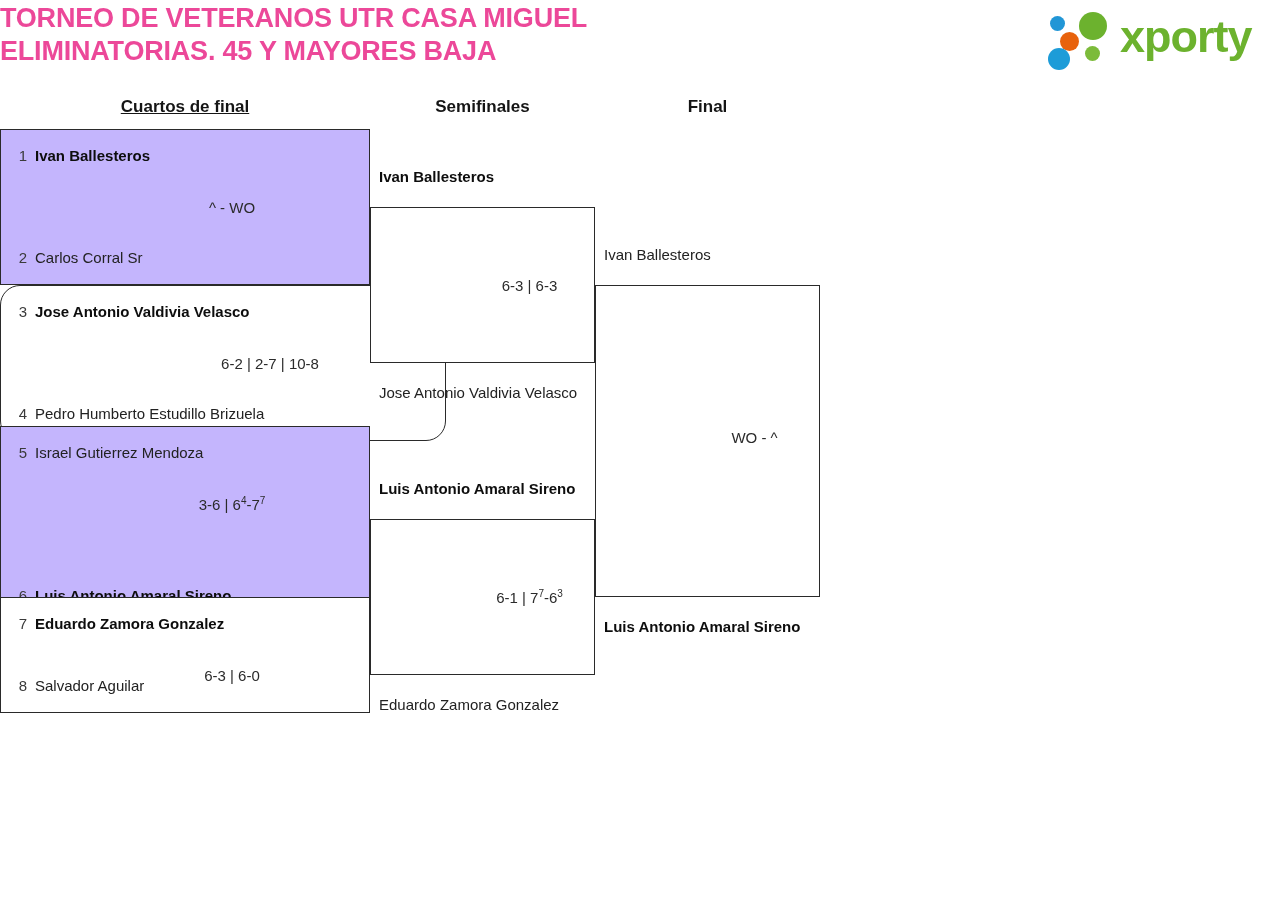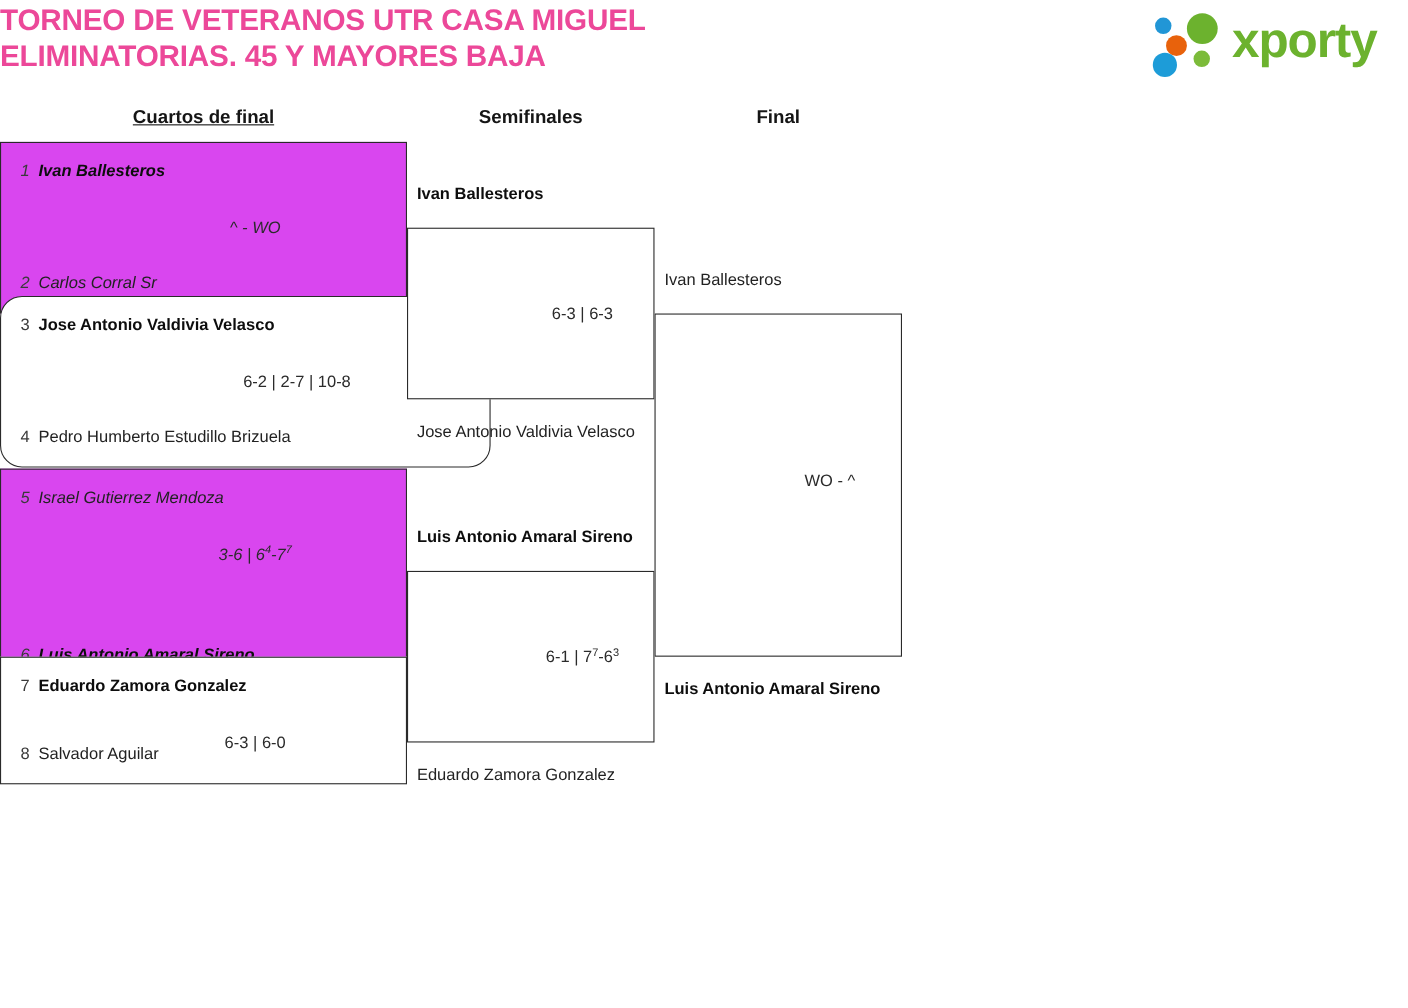--- a/index.html
+++ b/index.html
@@ -71,21 +71,21 @@
     top: 129px;
     width: 830px;
     height: 630px;
   }
 
   .match-box {
     position: absolute;
     box-sizing: border-box;
     border: 1px solid #2a2a2a;
   }
-  .match-box.shaded { background: #d946ef; font-style: italic; }
+  .match-box.shaded { background: #c4b5fd; }
   .match-box.plain  { background: #ffffff; }
 
   .player {
     position: absolute;
     left: 0;
     width: 100%;
     box-sizing: border-box;
     padding-left: 8px;
     font-size: 15px;
     line-height: 20px;
@@ -111,21 +111,21 @@
     text-align: center;
     font-size: 15px;
     line-height: 20px;
     color: #2b2b2b;
     margin-left: 47px;
   }
   .score sup { font-size: 10px; vertical-align: super; line-height: 0; }
 
   
   #m-r0-0 { left: 0px; top: 0px;   width: 370px; height: 156px; }
-  #m-r0-1 { left: 0px; top: 140px; width: 446px; height: 156px; border-radius: 20px; }
+  #m-r0-1 { left: 0px; top: 156px; width: 446px; height: 156px; border-radius: 20px; }
   #m-r0-2 { left: 0px; top: 297px; width: 370px; height: 197px; }
   #m-r0-3 { left: 0px; top: 468px; width: 370px; height: 116px; }
   #m-r0-0 .score, #m-r0-1 .score, #m-r0-2 .score, #m-r0-3 .score { top: 68px; }
 
   
   #m-r1-0 { left: 370px; top: 78px;  width: 225px; height: 156px; }
   #m-r1-1 { left: 370px; top: 390px; width: 225px; height: 156px; }
   #m-r1-0 .score, #m-r1-1 .score { top: 68px; }
   .match-box.r1 .player.top    { top: -41px; }
   .match-box.r1 .player.bottom { bottom: -41px; }

